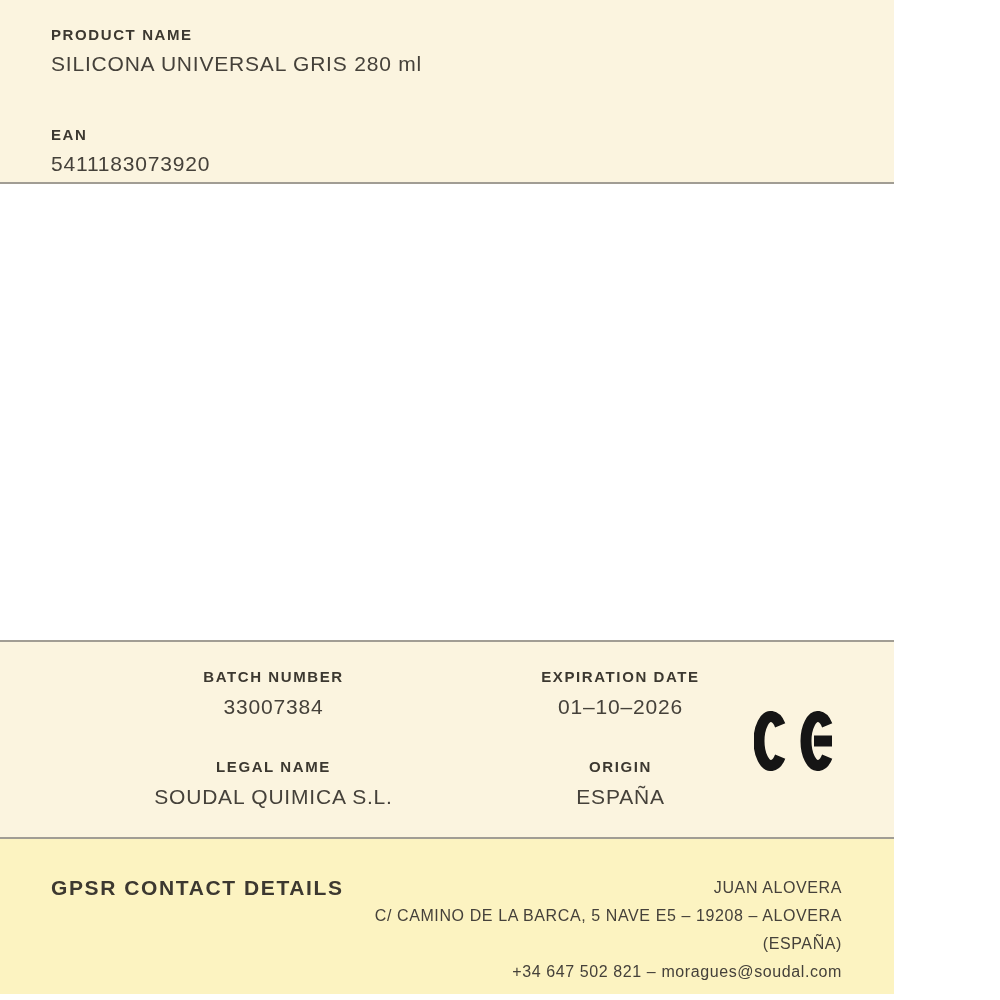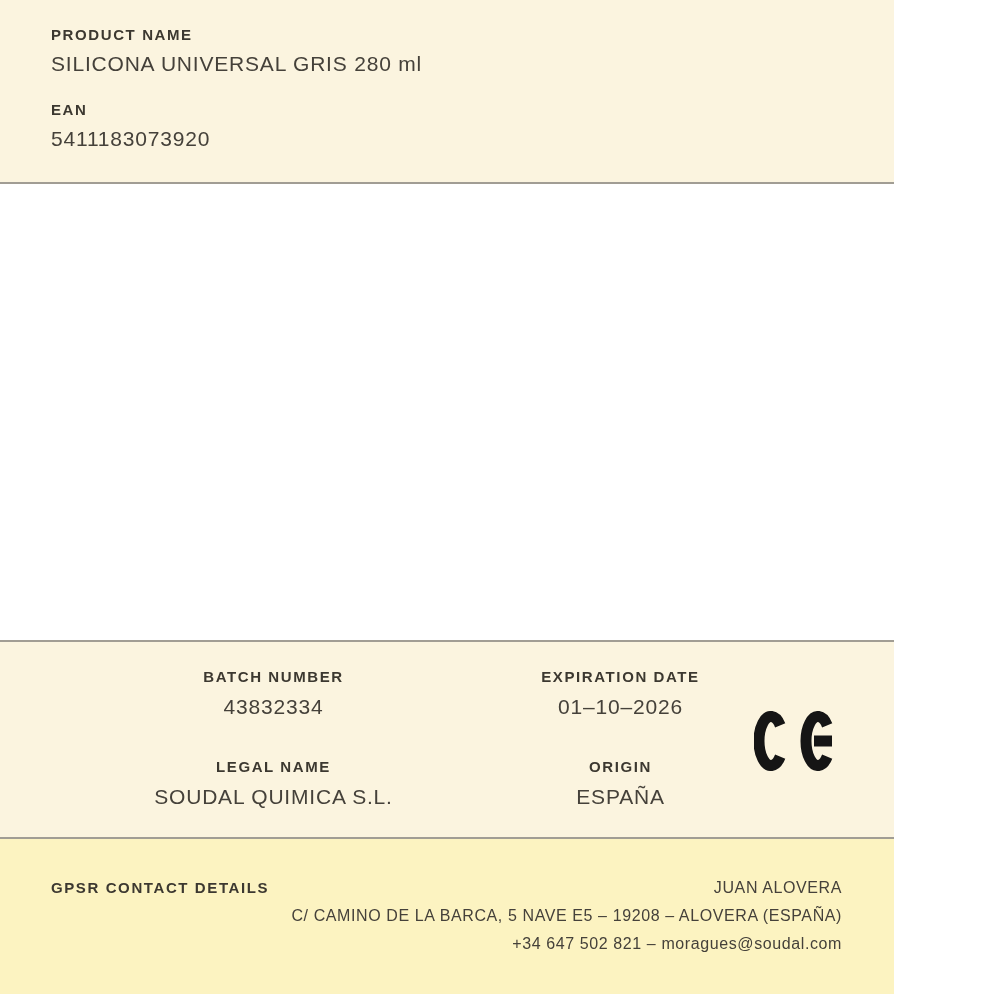--- a/index.html
+++ b/index.html
@@ -22,21 +22,21 @@
     letter-spacing: 0.8px; color: #45413a;
   }
 
   
   .section-product {
     height: 184px; background: #fbf4df;
     border-bottom: 2px solid #a19d94;
     padding: 25px 51px 0 51px;
   }
   .section-product .field-value { margin-top: 9px; }
-  .section-product .field + .field { margin-top: 26px; }
+  .section-product .field + .field { margin-top: 51px; }
 
   
   .section-image {
     height: 458px; background: #ffffff;
     border-bottom: 2px solid #a19d94;
   }
 
   
   .section-batch {
     height: 197px; background: #fbf4df;
@@ -61,21 +61,21 @@
   }
 
   
   .section-gpsr {
     height: 155px; background: #fcf3c1;
     padding: 38px 52px 0 51px;
     display: flex;
     justify-content: space-between;
   }
   .gpsr-title {
-    font-size: 15px; line-height: 22px; font-weight: bold;
+    font-size: 21px; line-height: 22px; font-weight: bold;
     letter-spacing: 1.6px; color: #3c3830;
     white-space: nowrap;
   }
   .gpsr-contact {
     text-align: right;
     font-size: 16px; line-height: 28px;
     letter-spacing: 0.6px; color: #45413a;
     margin-top: -3px;
   }
 </style>
@@ -95,21 +95,21 @@
     </div>
   </div>
 
   <div class="section-image"></div>
 
   <div class="section-batch">
     <div class="batch-grid">
       <div class="batch-col">
         <div class="field">
           <div class="field-label">BATCH NUMBER</div>
-          <div class="field-value">43832334</div>
+          <div class="field-value">33007384</div>
         </div>
         <div class="field">
           <div class="field-label">LEGAL NAME</div>
           <div class="field-value">SOUDAL QUIMICA S.L.</div>
         </div>
       </div>
       <div class="batch-col">
         <div class="field">
           <div class="field-label">EXPIRATION DATE</div>
           <div class="field-value">01–10–2026</div>

